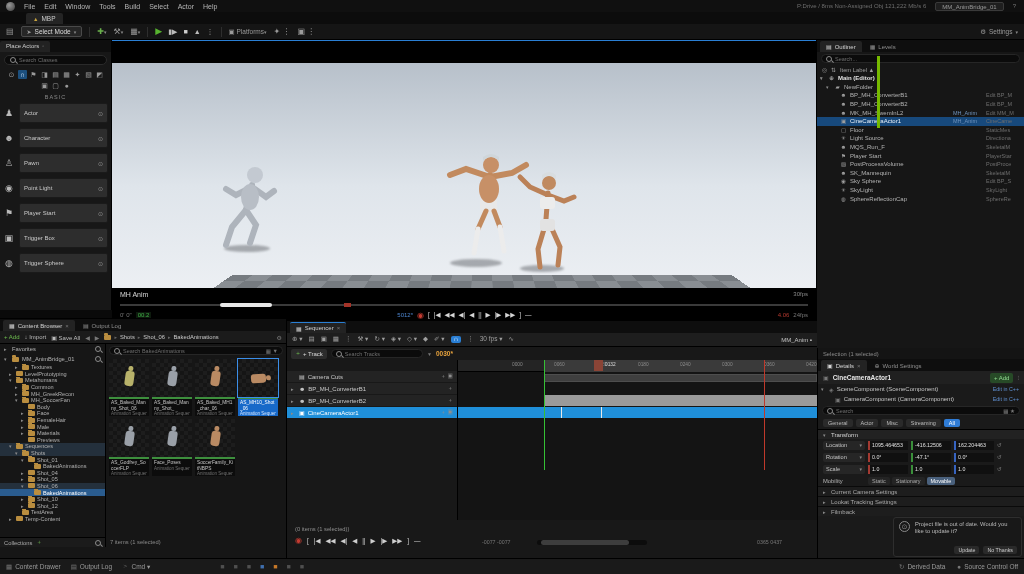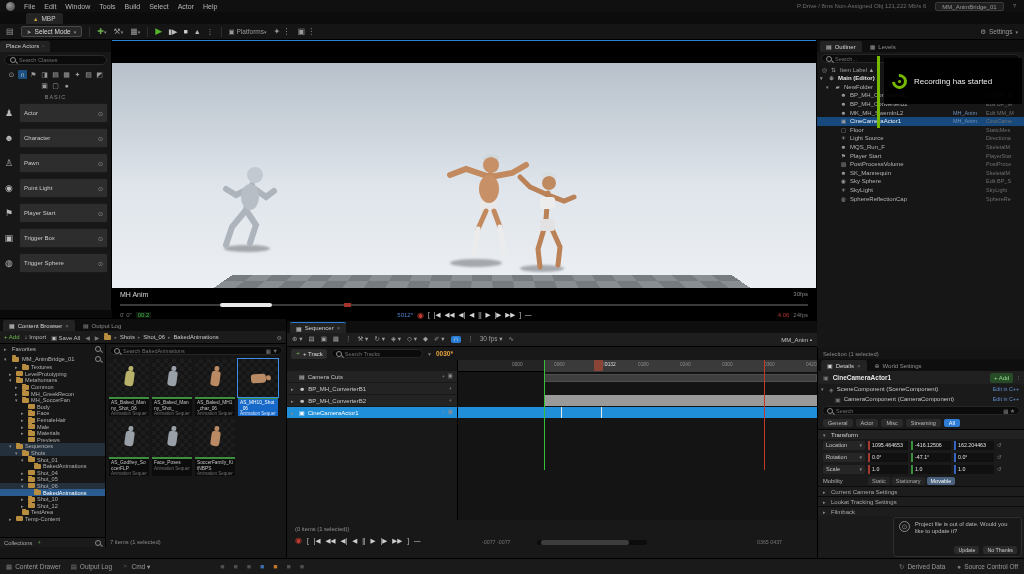--- a/index.html
+++ b/index.html
@@ -528,24 +528,20 @@
     <span class="arrow"></span>
     <span class="oic">◍</span>
     <span class="lab">SphereReflectionCap</span>
     <span class="mid"></span>
     <span class="typ">SphereRe</span>
   </div>
       </div>
   </div>
 
   <div id="rec-line" class="abs"></div>
-  <div id="rec-toast" class="abs">
-    <span id="rec-ic"></span>
-    <span class="txt">Recording has started</span>
-  </div>
 
   <div id="cb" class="abs">
     <div class="panel-tabs">
       <span class="ptab on">▦ <span>Content Browser</span> <span class="dim">×</span></span>
       <span class="ptab">▤ <span>Output Log</span></span>
     </div>
     <div id="cb-toolbar">
       <span class="green-plus">+ Add</span>
       <span>↓ <span>Import</span></span>
       <span>▣ <span>Save All</span></span>

